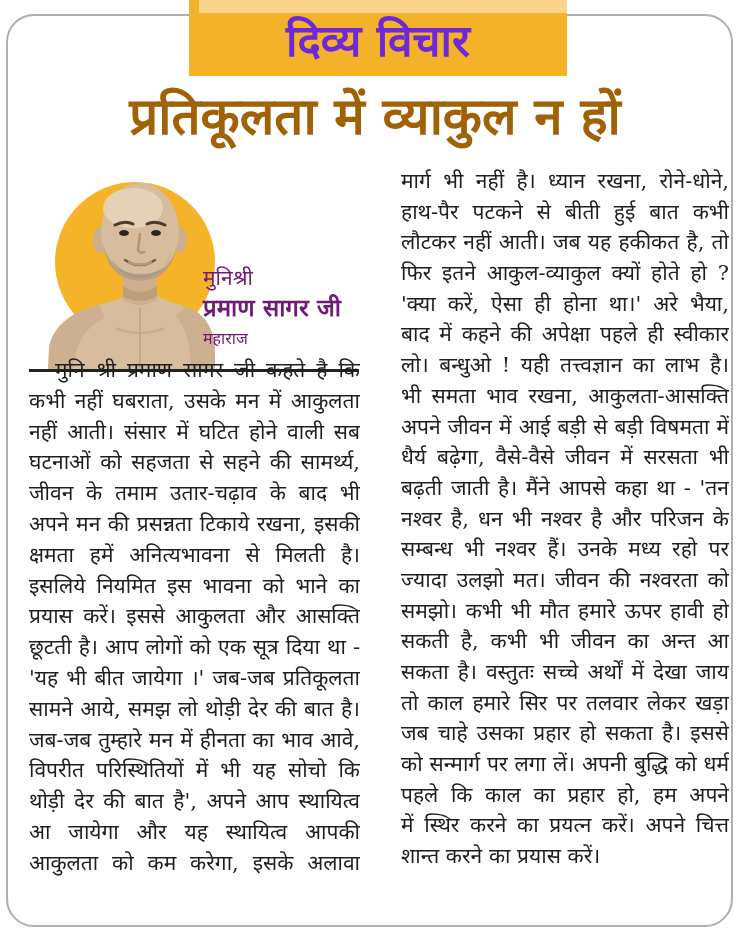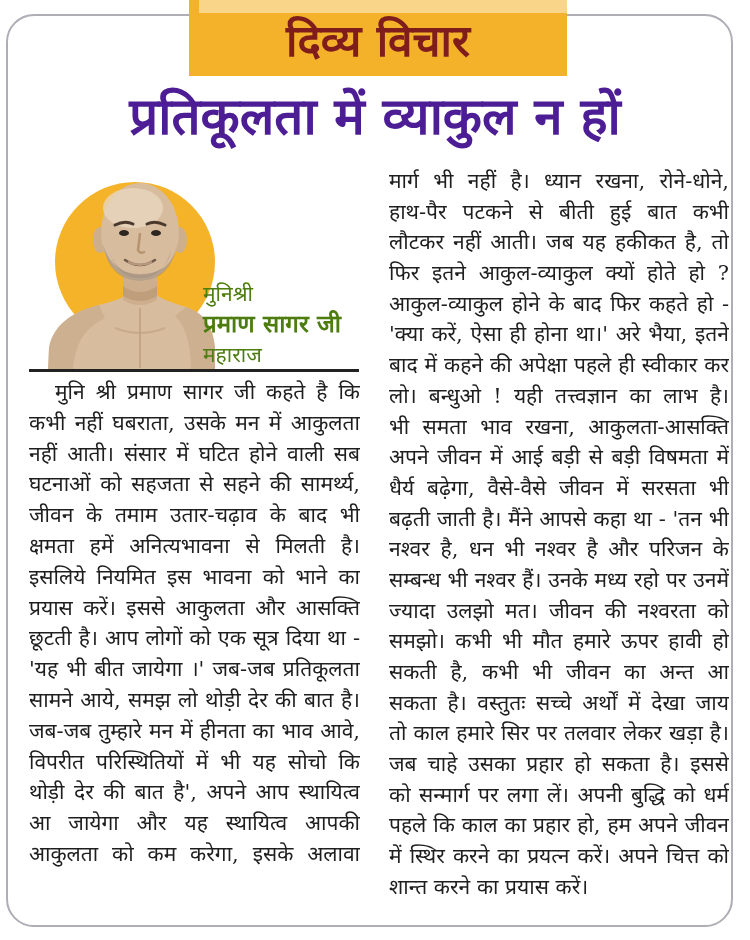--- a/index.html
+++ b/index.html
@@ -11,42 +11,42 @@
     position:absolute;left:6px;top:14px;width:727px;height:913px;
     border:2px solid #aeaeb6;border-radius:28px;box-sizing:border-box;
   }
   .banner{
     position:absolute;left:189px;top:0;width:378px;height:76px;
     display:flex;align-items:flex-end;justify-content:center;
   }
   .banner-fade{position:absolute;left:10px;top:0;width:368px;height:13px;background:rgba(255,255,255,0.45);}
   .banner-text{
     position:relative;font-family:"DejaVu Sans","Liberation Sans",sans-serif;
-    font-weight:bold;font-size:44px;line-height:70px;color:#7f1d1d;white-space:nowrap;
+    font-weight:bold;font-size:44px;line-height:70px;color:#6d28d9;white-space:nowrap;
   }
   .headline{
     position:absolute;left:0;top:84px;width:750px;text-align:center;
     font-family:"DejaVu Sans","Liberation Sans",sans-serif;
-    font-weight:bold;font-size:51px;line-height:66px;color:#4c1d95;white-space:nowrap;
+    font-weight:bold;font-size:51px;line-height:66px;color:#a16207;white-space:nowrap;
   }
   .photo{position:absolute;left:45px;top:178px;width:172px;height:192px;}
-  .caption{position:absolute;left:203px;top:281px;width:175px;color:#4d7c0f;
+  .caption{position:absolute;left:203px;top:265px;width:175px;color:#701a75;
     font-family:"DejaVu Sans","Liberation Sans",sans-serif;}
   .caption .c1{font-size:21px;line-height:27px;}
   .caption .c2{font-size:24px;line-height:33px;font-weight:bold;}
-  .caption .c3{font-size:21px;line-height:28px;}
+  .caption .c3{font-size:16px;line-height:28px;}
   .divider{position:absolute;left:29px;top:369px;width:330px;height:3px;background:#222222;}
   .col{position:absolute;font-size:21px;color:#1e1e1e;}
   .col .tl{
     text-align:justify;text-align-last:justify;white-space:normal;
     overflow:hidden;height:30.8px;
   }
-  .col-left{left:29px;top:377px;width:331px;line-height:30.8px;}
+  .col-left{left:29px;top:355px;width:331px;line-height:30.8px;}
   .col-right{left:389px;top:166px;width:340px;line-height:30.7px;}
-  .col-right .tl{height:30.7px;}
+  .col-right .tl{height:30.7px;margin-left:12px;}
   .col-left .tl:first-child{text-indent:26px;}
   .col-right .tl:last-child{text-align:left;text-align-last:left;}
 </style>
 </head>
 <body>
 
 <div class="page">
 
   <div class="page-border"></div>
 
@@ -106,39 +106,39 @@
   </div>
 
   <div class="divider"></div>
 
   <div class="col col-left">
       <div class="tl">मुनि श्री प्रमाण सागर जी कहते है कि</div>
       <div class="tl">कभी नहीं घबराता, उसके मन में आकुलता</div>
       <div class="tl">नहीं आती। संसार में घटित होने वाली सब</div>
       <div class="tl">घटनाओं को सहजता से सहने की सामर्थ्य,</div>
       <div class="tl">जीवन के तमाम उतार-चढ़ाव के बाद भी</div>
+      <div class="tl">अपने मन की प्रसन्नता टिकाये रखना, इसकी</div>
       <div class="tl">क्षमता हमें अनित्यभावना से मिलती है।</div>
       <div class="tl">इसलिये नियमित इस भावना को भाने का</div>
       <div class="tl">प्रयास करें। इससे आकुलता और आसक्ति</div>
       <div class="tl">छूटती है। आप लोगों को एक सूत्र दिया था -</div>
       <div class="tl">'यह भी बीत जायेगा ।' जब-जब प्रतिकूलता</div>
       <div class="tl">सामने आये, समझ लो थोड़ी देर की बात है।</div>
       <div class="tl">जब-जब तुम्हारे मन में हीनता का भाव आवे,</div>
       <div class="tl">विपरीत परिस्थितियों में भी यह सोचो कि 'यह</div>
       <div class="tl">थोड़ी देर की बात है', अपने आप स्थायित्व</div>
       <div class="tl">आ जायेगा और यह स्थायित्व आपकी</div>
       <div class="tl">आकुलता को कम करेगा, इसके अलावा कोई</div>
     </div>
 
   <div class="col col-right">
       <div class="tl">मार्ग भी नहीं है। ध्यान रखना, रोने-धोने,</div>
       <div class="tl">हाथ-पैर पटकने से बीती हुई बात कभी</div>
       <div class="tl">लौटकर नहीं आती। जब यह हकीकत है, तो</div>
       <div class="tl">फिर इतने आकुल-व्याकुल क्यों होते हो ?</div>
-      <div class="tl">आकुल-व्याकुल होने के बाद फिर कहते हो -</div>
       <div class="tl">'क्या करें, ऐसा ही होना था।' अरे भैया, इतने</div>
       <div class="tl">बाद में कहने की अपेक्षा पहले ही स्वीकार कर</div>
       <div class="tl">लो। बन्धुओ ! यही तत्त्वज्ञान का लाभ है।</div>
       <div class="tl">भी समता भाव रखना, आकुलता-आसक्ति</div>
       <div class="tl">अपने जीवन में आई बड़ी से बड़ी विषमता में</div>
       <div class="tl">धैर्य बढ़ेगा, वैसे-वैसे जीवन में सरसता भी</div>
       <div class="tl">बढ़ती जाती है। मैंने आपसे कहा था - 'तन भी</div>
       <div class="tl">नश्वर है, धन भी नश्वर है और परिजन के</div>
       <div class="tl">सम्बन्ध भी नश्वर हैं। उनके मध्य रहो पर उनमें</div>
       <div class="tl">ज्यादा उलझो मत। जीवन की नश्वरता को</div>

